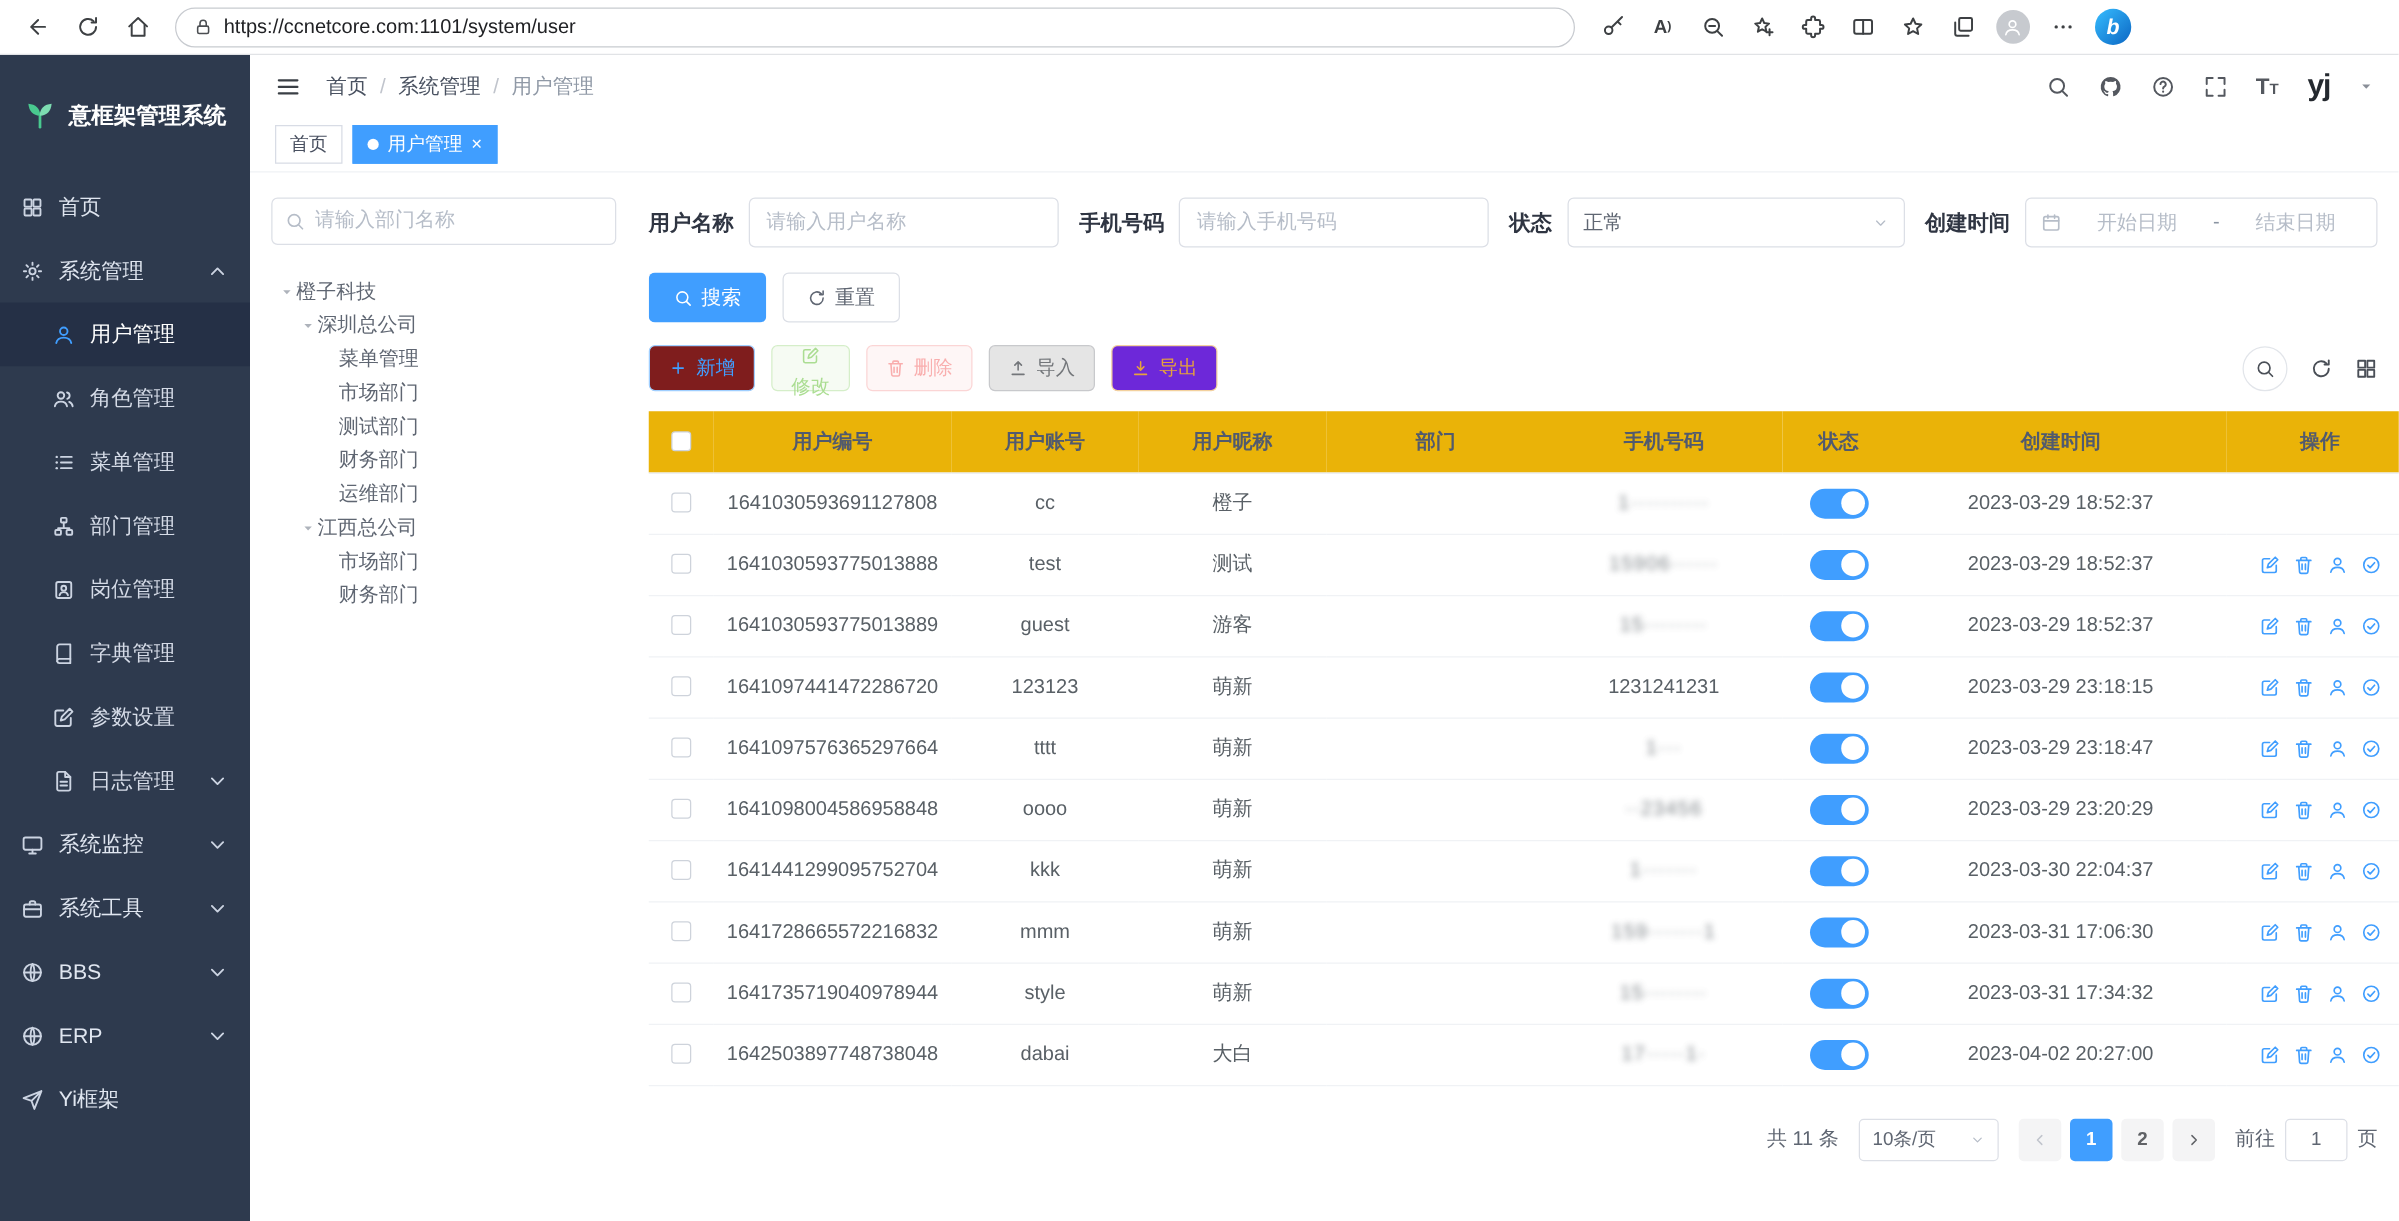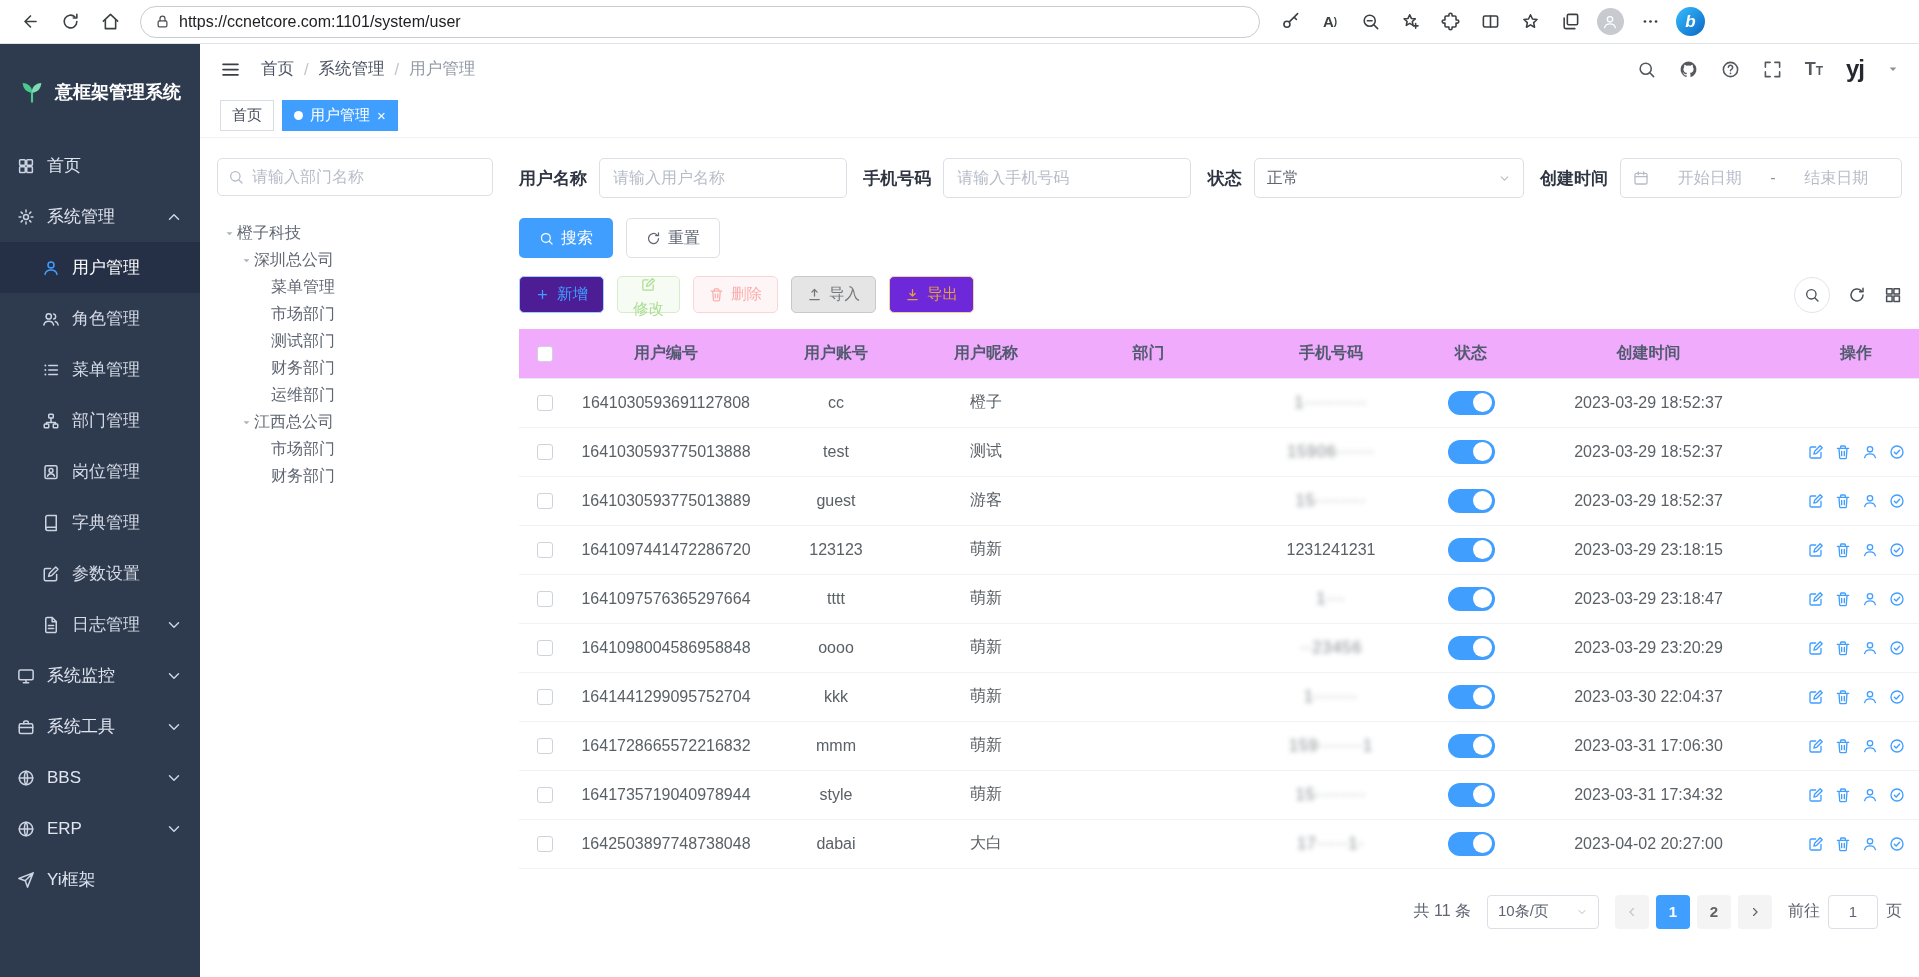--- a/index.html
+++ b/index.html
@@ -100,35 +100,35 @@
 
   .action-row { margin-top:20px; display:flex; gap:13px; }
   .btn { height:40px; border-radius:5px; border:1px solid transparent; background:#fff;
     display:inline-flex; align-items:center; gap:7px; padding:0 19px; font-size:16px;
     cursor:pointer; font-family:inherit; }
   .btn .ic { font-size:15px; }
   .btn.primary { background:#409eff; color:#fff; }
   .btn.plain { border-color:#dcdfe6; color:#5f6672; }
   .toolbar-row { margin-top:18px; display:flex; align-items:center; gap:13px; }
   .toolbar-row .btn { height:37px; padding:0 15px; font-size:15.5px; }
-  .btn.soft.blue   { background:#4c1d95; border-color:#a0cfff; color:#409eff; }
+  .btn.soft.blue   { background:#7f1d1d; border-color:#a0cfff; color:#409eff; }
   .btn.soft.green  { background:#f0f9eb; border-color:#b3e19d; color:#67c23a;flex-direction:column; }
   .btn.soft.red    { background:#fef0f0; border-color:#f8b4b4; color:#f56c6c; }
   .btn.soft.gray   { background:#e5e5e5; border-color:#c8c9cc; color:#73767a; }
   .btn.soft.orange { background:#6d28d9; border-color:#f3d19e; color:#e6a23c; }
   .dim { opacity:.55; }
   .toolbar-icons { margin-left:auto; display:flex; align-items:center; gap:18px;
     color:#4a4f57; font-size:18px; }
   .toolbar-icons .ic { cursor:pointer; }
   .circled { width:36px; height:36px; border:1px solid #e2e5ea; border-radius:50%;
     display:flex; align-items:center; justify-content:center; font-size:16px; }
 
   
   .user-table { margin-top:16px; width:100%; border-collapse:collapse; table-layout:fixed; }
-  .user-table th { height:49px; background:#f0abfc; color:#515a6e; font-weight:700;
+  .user-table th { height:49px; background:#eab308; color:#515a6e; font-weight:700;
     font-size:16px; border-bottom:1px solid #e8ebf0; text-align:center; }
   .user-table td { height:49px; border-bottom:1px solid #f0f2f5; font-size:16px; color:#596066;
     text-align:center; white-space:nowrap; overflow:hidden; }
   .checkbox { display:inline-block; width:16px; height:16px; border:1px solid #ced3db;
     border-radius:3px; background:#fff; cursor:pointer; vertical-align:middle; }
   .toggle { display:inline-block; width:47px; height:24px; border-radius:12px; background:#409eff;
     position:relative; cursor:pointer; vertical-align:middle; }
   .toggle::after { content:""; position:absolute; top:2.5px; right:3px; width:19px; height:19px;
     border-radius:50%; background:#fff; }
   .phone.blurred { filter:blur(2.6px); opacity:.75; letter-spacing:1px; }

